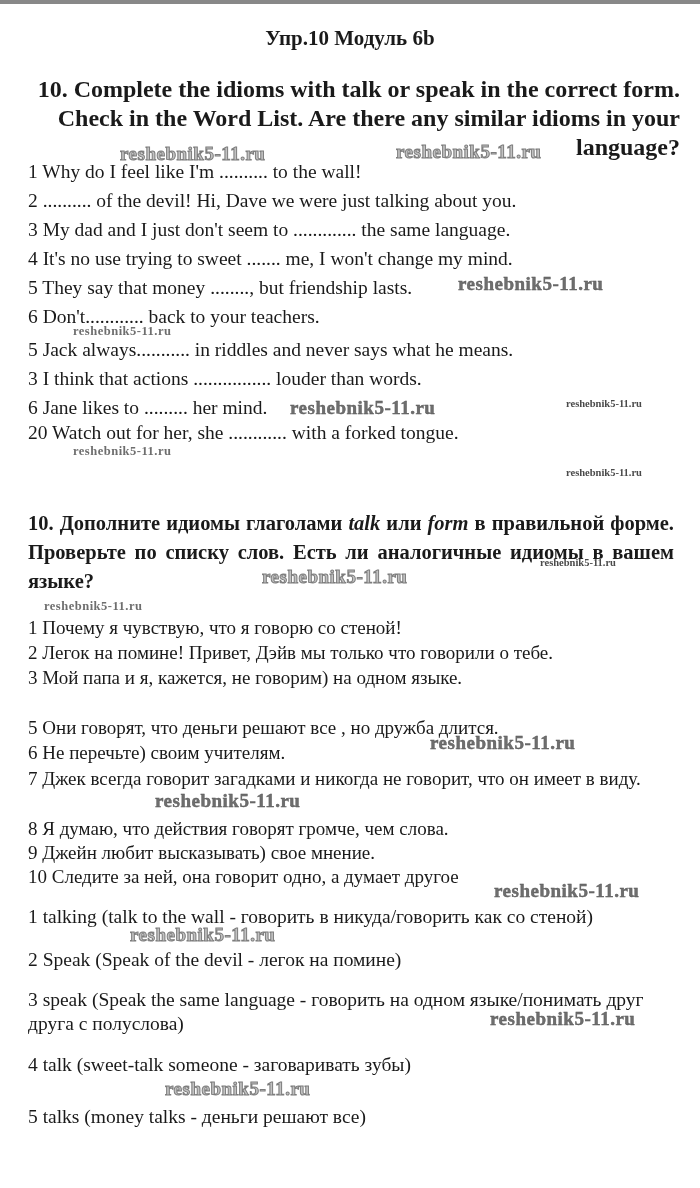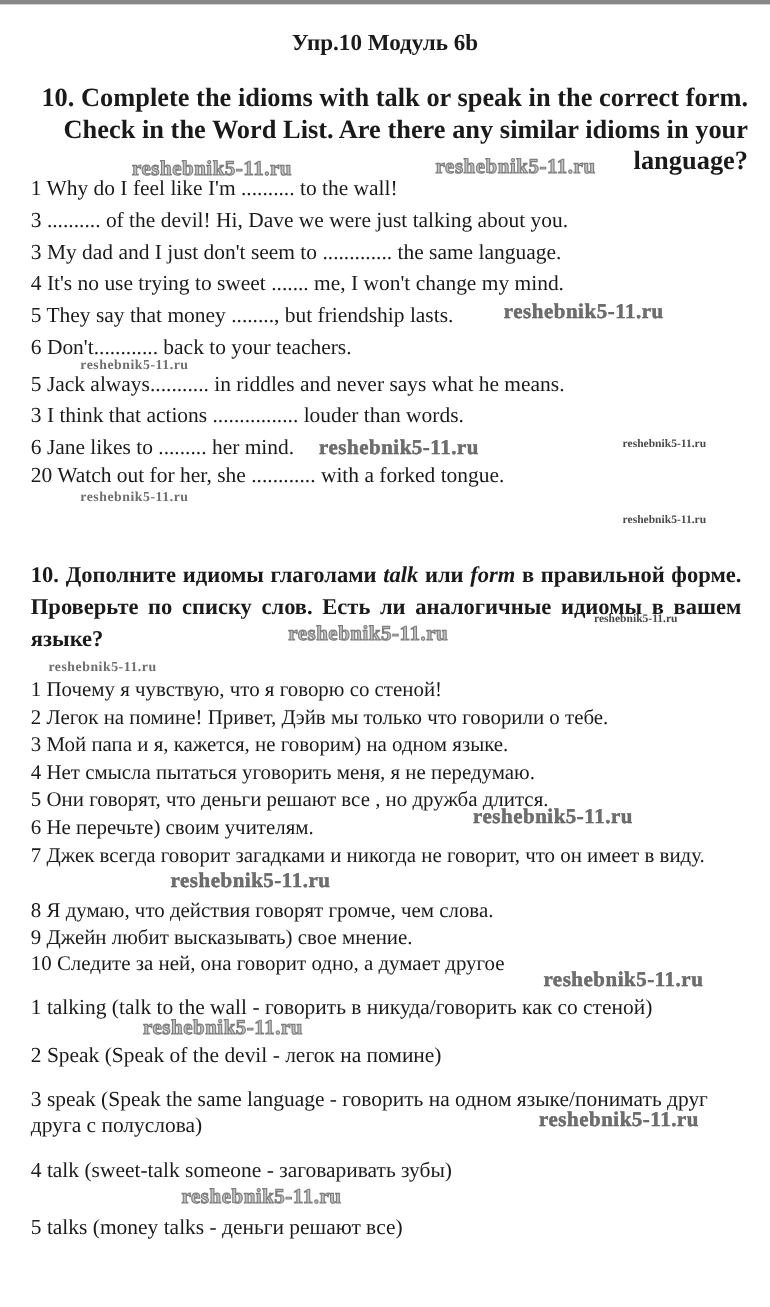--- a/index.html
+++ b/index.html
@@ -57,36 +57,35 @@
 
 <div class="page">
 
   <div class="doc-title">Упр.10 Модуль 6b</div>
 
   <div class="task-en">10. Complete the idioms with talk or speak in the correct form.
 Check in the Word List. Are there any similar idioms in your
 language?</div>
 
   <div class="line-en" style="top:157px">1 Why do I feel like I'm .......... to the wall!</div>
-  <div class="line-en" style="top:186px">3 .......... of the devil! Hi, Dave we were just talking about you.</div>
+  <div class="line-en" style="top:186px">2 .......... of the devil! Hi, Dave we were just talking about you.</div>
   <div class="line-en" style="top:215px">3 My dad and I just don't seem to ............. the same language.</div>
   <div class="line-en" style="top:244px">4 It's no use trying to sweet ....... me, I won't change my mind.</div>
   <div class="line-en" style="top:273px">5 They say that money ........, but friendship lasts.</div>
   <div class="line-en" style="top:302px">6 Don't............ back to your teachers.</div>
   <div class="line-en" style="top:335px">5 Jack always........... in riddles and never says what he means.</div>
   <div class="line-en" style="top:364px">3 I think that actions ................ louder than words.</div>
   <div class="line-en" style="top:393px">6 Jane likes to ......... her mind.</div>
   <div class="line-en" style="top:418px">20 Watch out for her, she ............ with a forked tongue.</div>
 
   <div class="task-ru"><span>10. Дополните идиомы глаголами </span><span class="it">talk</span><span> или </span><span class="it">form</span><span> в правильной форме. Проверьте по списку слов. Есть ли аналогичные идиомы в вашем языке?</span></div>
 
   <div class="line-ru nowrap" style="top:611px">1 Почему я чувствую, что я говорю со стеной!</div>
   <div class="line-ru nowrap" style="top:636px">2 Легок на помине! Привет, Дэйв мы только что говорили о тебе.</div>
   <div class="line-ru nowrap" style="top:661px">3 Мой папа и я, кажется, не говорим) на одном языке.</div>
-  <div class="line-ru nowrap" style="top:686px">4 Нет смысла пытаться уговорить меня, я не передумаю.</div>
   <div class="line-ru nowrap" style="top:711px">5 Они говорят, что деньги решают все , но дружба длится.</div>
   <div class="line-ru nowrap" style="top:736px">6 Не перечьте) своим учителям.</div>
   <div class="line-ru" style="top:762px;width:648px">7 Джек всегда говорит загадками и никогда не говорит, что он имеет в виду.</div>
   <div class="line-ru nowrap" style="top:812px">8 Я думаю, что действия говорят громче, чем слова.</div>
   <div class="line-ru nowrap" style="top:836px">9 Джейн любит высказывать) свое мнение.</div>
   <div class="line-ru nowrap" style="top:860px">10 Следите за ней, она говорит одно, а думает другое</div>
 
   <div class="answer nowrap" style="top:901px">1 talking (talk to the wall - говорить в никуда/говорить как со стеной)</div>
   <div class="answer nowrap" style="top:944px">2 Speak (Speak of the devil - легок на помине)</div>
   <div class="answer" style="top:984px">3 speak (Speak the same language - говорить на одном языке/понимать друг друга с полуслова)</div>

